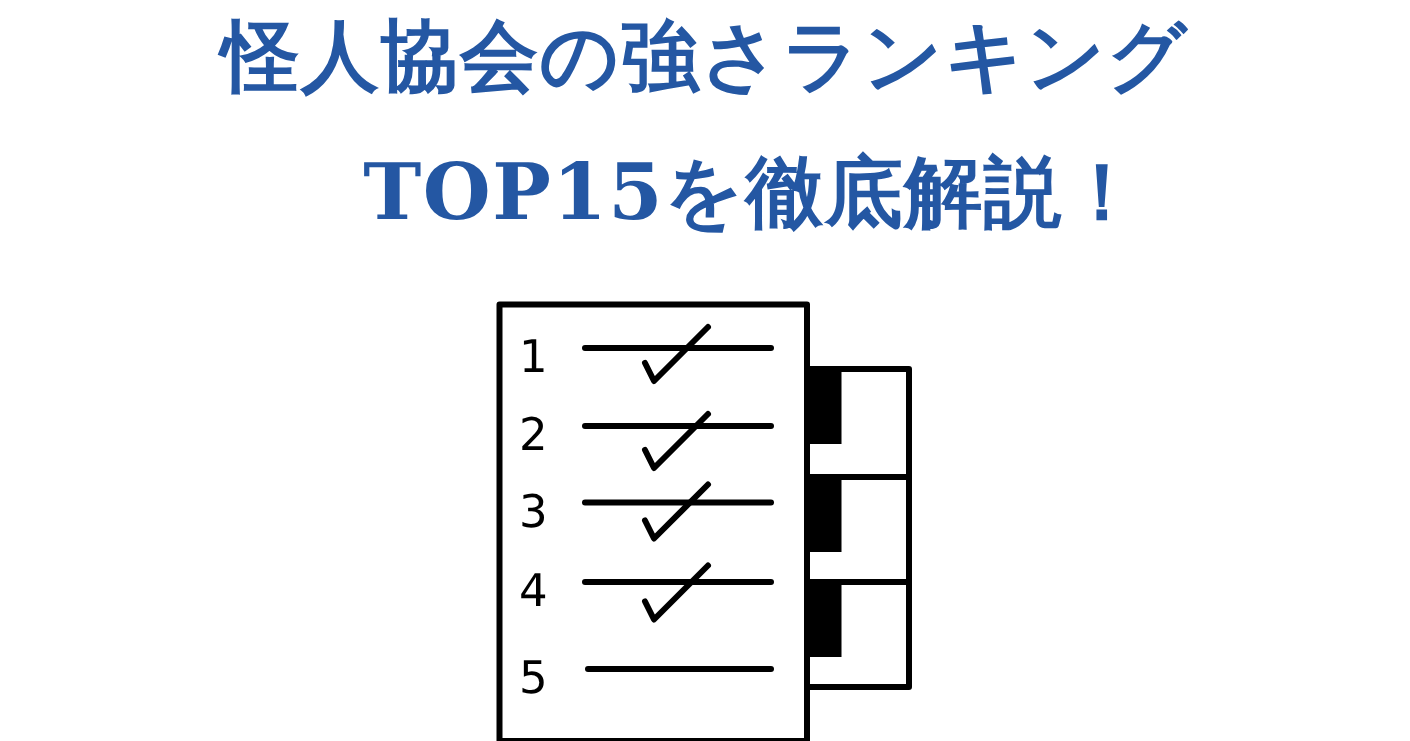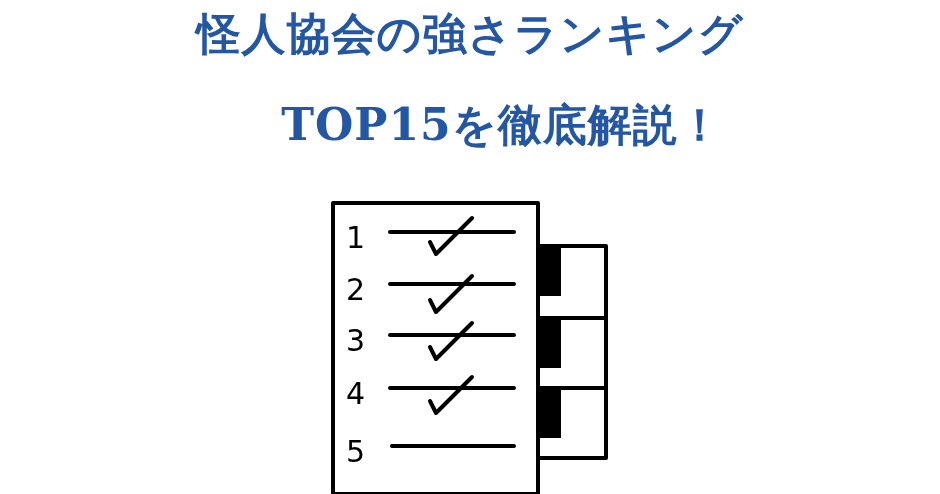--- a/index.html
+++ b/index.html
@@ -1,18 +1,18 @@
 <!DOCTYPE html>
 <html><head>
 <meta charset="utf-8">
 <style>
   html, body { margin:0; padding:0; }
   body { width:940px; height:494px; background:#ffffff; position:relative; overflow:hidden; }
   .title { position:absolute; left:0; width:940px; text-align:center; color:#2457a3;
-    font-family:"DejaVu Serif","Liberation Serif",serif; font-weight:bold; font-size:44px; line-height:1; letter-spacing:1px; }
+    font-family:"DejaVu Serif","Liberation Serif",serif; font-weight:bold; font-size:52px; line-height:1; letter-spacing:1px; }
   #t1 { top:12px; }
   #t2 { top:103px;padding-left:32px; }
   svg { position:absolute; left:0; top:0; }
 </style>
 </head>
 <body>
 
 <div class="title" id="t1">怪人協会の強さランキング</div>
 <div class="title" id="t2">TOP15を徹底解説！</div>
 

